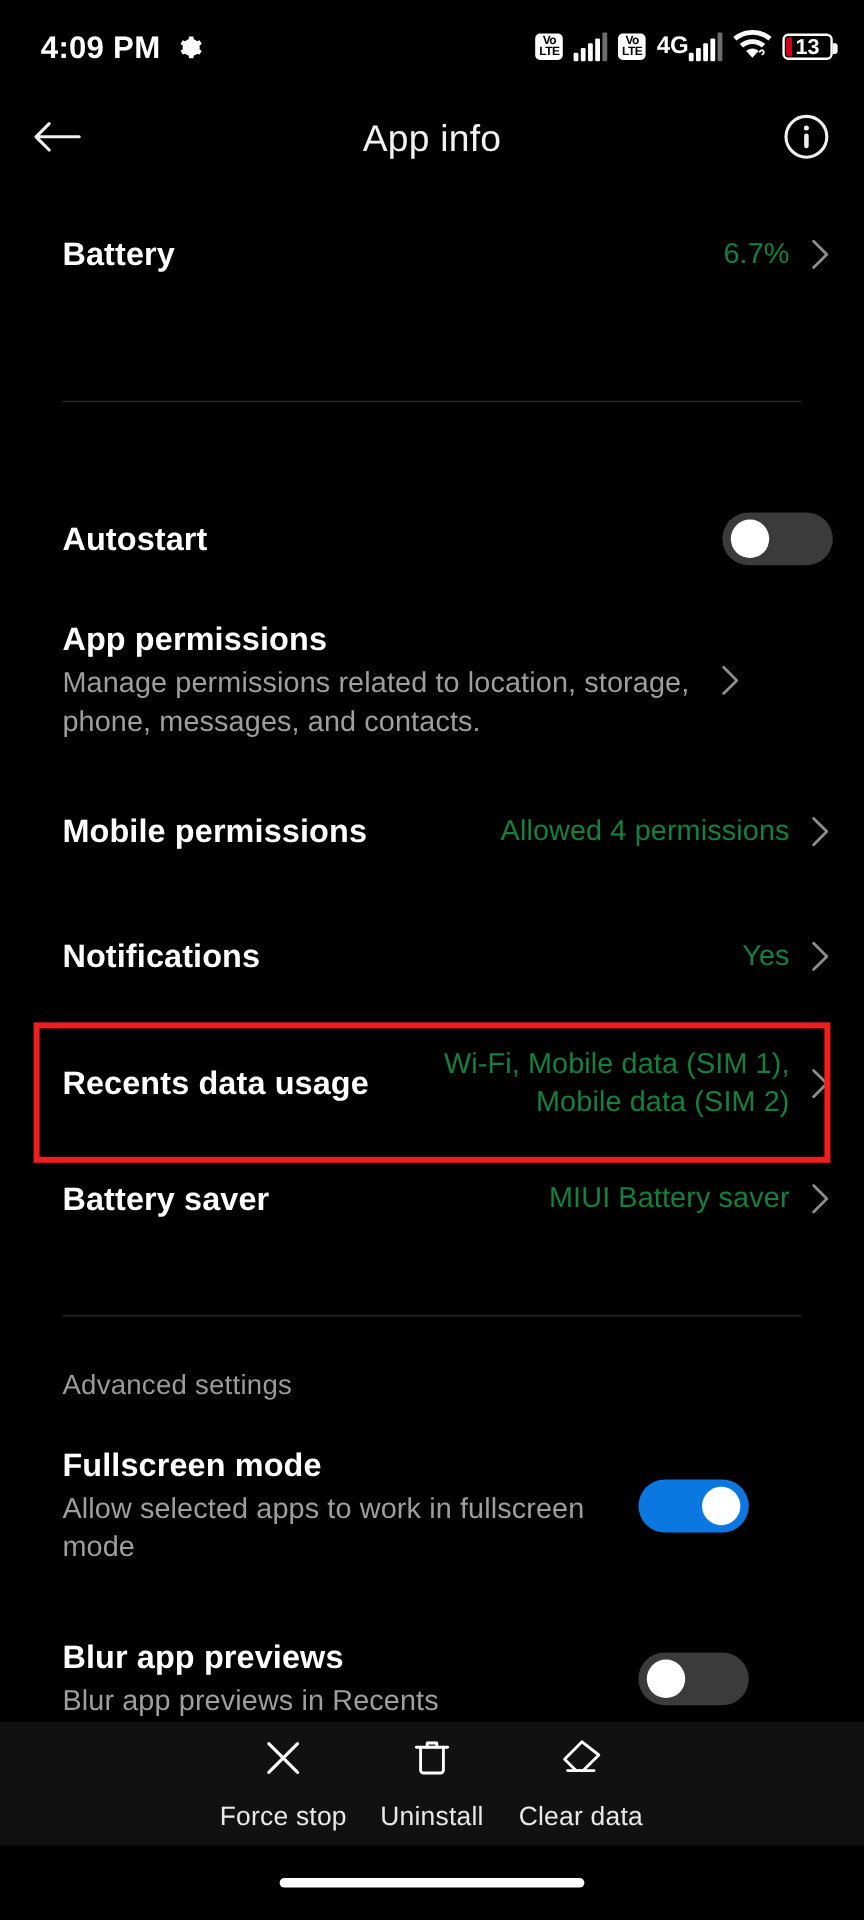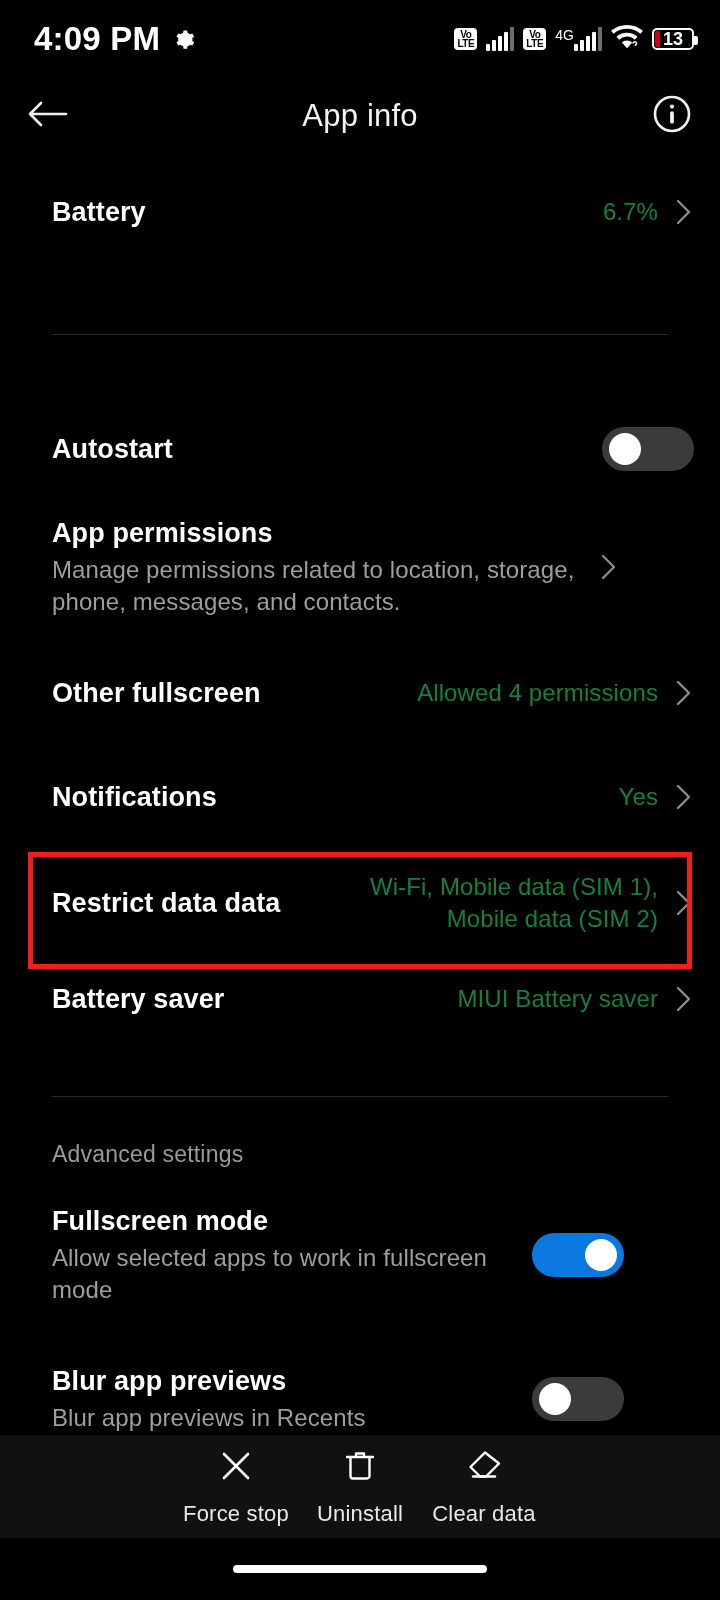--- a/index.html
+++ b/index.html
@@ -16,34 +16,34 @@
     color:#fff;
   }
 
   
   .statusbar {
     position:absolute; top:0; left:0; width:720px; height:78px;
     display:flex; align-items:center; justify-content:space-between;
     padding:0 26px 0 34px;
   }
   .sb-left { display:flex; align-items:center; gap:12px; }
-  .sb-clock { font-size:33px; font-weight:600; letter-spacing:.2px; color:#fff; }
+  .sb-clock { font-size:26px; font-weight:600; letter-spacing:.2px; color:#fff; }
   .gear-ico { width:23px; height:23px; display:block; }
   .sb-right { display:flex; align-items:center; gap:9px; }
   .volte {
     background:#fff; color:#000; border-radius:4px;
     font-size:10px; font-weight:700; line-height:9px;
     padding:2px 3px; text-align:center; letter-spacing:-0.4px;
   }
   .volte span { display:block; }
   .bars { display:flex; align-items:flex-end; gap:2px; height:24px; }
   .bars i { display:block; width:4px; background:#fff; border-radius:1px; }
   .bars i.dim { background:#6d6d6d; }
   .b1{height:7px}.b2{height:11px}.b3{height:15px}.b4{height:19px}.b5{height:24px}
-  .fourg { font-size:14px; font-weight:400; margin-right:-3px; align-self:flex-start; }
+  .fourg { font-size:20px; font-weight:700; margin-right:-3px; align-self:flex-start; }
   .net-grp { display:flex; align-items:flex-end; gap:3px; }
   .battico {
     position:relative; width:42px; height:22px;
     border:2px solid #fff; border-radius:5px;
     display:flex; align-items:center; justify-content:center;
   }
   .battico:after {
     content:""; position:absolute; right:-6px; top:6px;
     width:4px; height:9px; background:#fff; border-radius:0 2px 2px 0;
   }
@@ -239,21 +239,21 @@
         <svg width="17" height="28" viewBox="0 0 17 28" fill="none" stroke="#8d8d8d" stroke-width="2.3" stroke-linecap="round" stroke-linejoin="round">
             <path d="M3 3l11 11L3 25"></path>
           </svg>
       </div>
     </div>
 
     <div style="height:24px"></div>
 
     <div class="row" style="height:76px;">
       <div class="row-main">
-        <div class="row-title">Other fullscreen</div>
+        <div class="row-title">Mobile permissions</div>
       </div>
       <div class="row-value">Allowed 4 permissions</div>
       <div class="chev">
         <svg width="17" height="28" viewBox="0 0 17 28" fill="none" stroke="#8d8d8d" stroke-width="2.3" stroke-linecap="round" stroke-linejoin="round">
             <path d="M3 3l11 11L3 25"></path>
           </svg>
       </div>
     </div>
 
     <div style="height:28px"></div>
@@ -267,21 +267,21 @@
         <svg width="17" height="28" viewBox="0 0 17 28" fill="none" stroke="#8d8d8d" stroke-width="2.3" stroke-linecap="round" stroke-linejoin="round">
             <path d="M3 3l11 11L3 25"></path>
           </svg>
       </div>
     </div>
 
     <div style="height:10px"></div>
 
     <div class="row" style="min-height:115px;">
       <div class="row-main">
-        <div class="row-title">Restrict data data</div>
+        <div class="row-title">Recents data usage</div>
       </div>
       <div class="row-value wrap">Wi-Fi, Mobile data (SIM 1), Mobile data (SIM 2)</div>
       <div class="chev">
         <svg width="17" height="28" viewBox="0 0 17 28" fill="none" stroke="#8d8d8d" stroke-width="2.3" stroke-linecap="round" stroke-linejoin="round">
             <path d="M3 3l11 11L3 25"></path>
           </svg>
       </div>
     </div>
 
     <div class="row" style="height:78px;">

